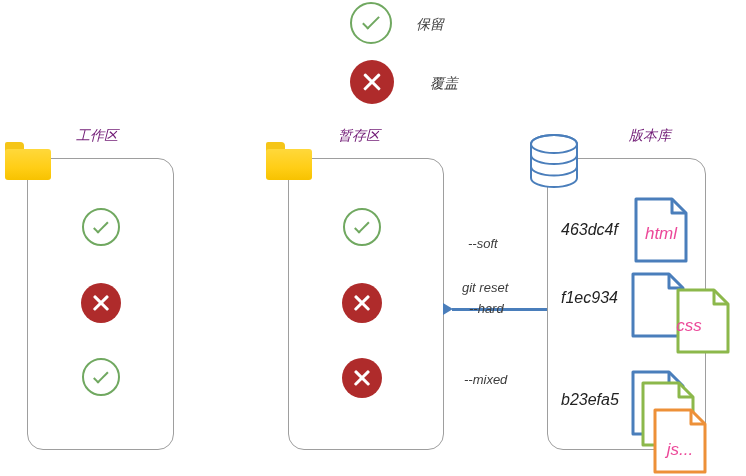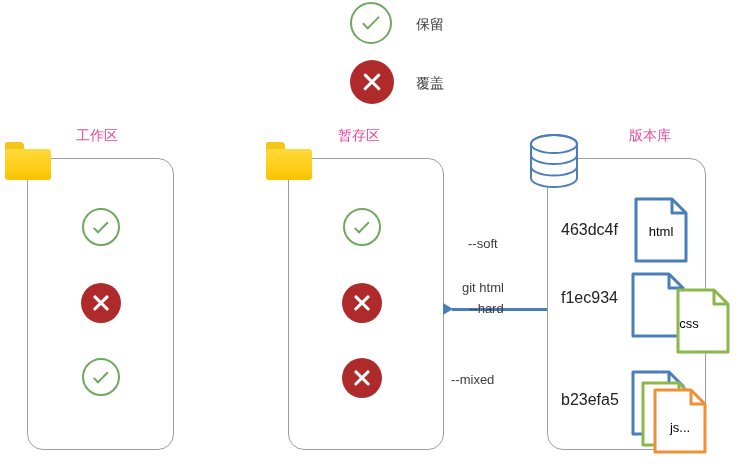--- a/index.html
+++ b/index.html
@@ -10,20 +10,21 @@
   body {
     font-family: "Liberation Sans", "DejaVu Sans", sans-serif;
     color: #333333;
   }
   #canvas {
     position: relative;
     width: 746px;
     height: 476px;
     background: #ffffff;
     overflow: hidden;
+    font-style: italic;
   }
 
   
   .legend-row { position: absolute; }
   .legend-label {
     position: absolute;
     font-size: 14px;
     color: #3c3c3c;
     white-space: nowrap;
     line-height: 1;
@@ -59,21 +60,21 @@
     background: #ffffff;
     border-radius: 1px;
   }
   .icon-cross .bar.b1 { transform: translate(-50%,-50%) rotate(45deg); }
   .icon-cross .bar.b2 { transform: translate(-50%,-50%) rotate(-45deg); }
 
   
   .col-title {
     position: absolute;
     font-size: 14px;
-    color: #ec4899;
+    color: #701a75;
     white-space: nowrap;
     line-height: 1;
   }
 
   
   .zone-box {
     position: absolute;
     border: 1px solid #9e9e9e;
     border-radius: 16px;
     background: transparent;
@@ -134,43 +135,43 @@
     line-height: 1;
   }
 
   
   .filedoc { position: absolute; }
   .filedoc svg { display: block; overflow: visible; }
   .filedoc .flabel {
     position: absolute;
     left: 0; right: 0;
     text-align: center;
-    font-size: 13px;
-    color: #000000;
+    font-size: 17px;
+    color: #ec4899;
     line-height: 1;
   }
 </style>
 </head>
 <body>
 
 <div id="canvas">
 
   <div class="legend-row" style="left:350px; top:2px; width:160px; height:42px;">
     <div class="icon-check" style="left:0px; top:0px; width:42px; height:42px;">
       <div class="tick"></div>
     </div>
     <div class="legend-label" style="left:66px; top:15px;">保留</div>
   </div>
 
   <div class="legend-row" style="left:350px; top:60px; width:160px; height:44px;">
     <div class="icon-cross" style="left:0px; top:0px; width:44px; height:44px;">
       <div class="bar b1"></div>
       <div class="bar b2"></div>
     </div>
-    <div class="legend-label" style="left:66px; top:16px;">覆盖</div>
+    <div class="legend-label" style="left:80px; top:16px;">覆盖</div>
   </div>
 
   <div class="col-title" style="left:76px; top:128px;">工作区</div>
 
   <div class="zone-box" style="left:27px; top:158px; width:147px; height:292px;"></div>
 
   <div class="folder" style="left:5px; top:142px; width:46px; height:38px;">
     <div class="tab"></div>
     <div class="body"></div>
   </div>
@@ -202,28 +203,28 @@
     <div class="bar b1"></div>
     <div class="bar b2"></div>
   </div>
   <div class="icon-cross" style="left:342px; top:358px; width:40px; height:40px;">
     <div class="bar b1"></div>
     <div class="bar b2"></div>
   </div>
 
   <div class="reset-label" style="left:468px; top:221px;margin-top:16px;">--soft</div>
 
-  <div class="reset-label" style="left:462px; top:281px;">git html</div>
+  <div class="reset-label" style="left:462px; top:281px;">git reset</div>
 
   <div class="arrow-line" style="left:452px; top:308px; width:95px;"></div>
   <div class="arrow-head" style="left:443px; top:303px; transform: rotate(180deg);"></div>
 
   <div class="reset-label" style="left:469px; top:302px;">--hard</div>
 
-  <div class="reset-label" style="left:451px; top:373px;">--mixed</div>
+  <div class="reset-label" style="left:464px; top:373px;">--mixed</div>
 
   <div class="col-title" style="left:629px; top:128px;">版本库</div>
 
   <div class="zone-box" style="left:547px; top:158px; width:159px; height:292px;"></div>
 
   <div class="db" style="left:527px; top:133px; width:54px; height:56px;">
     <svg width="54" height="56" viewBox="0 0 54 56" fill="none">
       <ellipse cx="27" cy="11" rx="23" ry="9" stroke="#4A7EBB" stroke-width="2" fill="#ffffff"></ellipse>
       <path d="M4 11 V45 a23 9 0 0 0 46 0 V11" stroke="#4A7EBB" stroke-width="2" fill="#ffffff"></path>
       <path d="M4 22 a23 9 0 0 0 46 0" stroke="#4A7EBB" stroke-width="2" fill="none"></path>
@@ -268,21 +269,21 @@
     </svg>
   </div>
 
   <div class="filedoc" style="left:641px; top:381px; width:54px; height:66px;">
     <svg width="54" height="66" viewBox="0 0 54 66">
       <path d="M2 2 H38 L52 16 V64 H2 Z" fill="#ffffff" stroke="#8CB84B" stroke-width="3" stroke-linejoin="round"></path>
       <path d="M38 2 V16 H52" fill="none" stroke="#8CB84B" stroke-width="3" stroke-linejoin="round"></path>
     </svg>
   </div>
 
-  <div class="filedoc" style="left:653px; top:388px; width:54px; height:66px;">
+  <div class="filedoc" style="left:653px; top:408px; width:54px; height:66px;">
     <svg width="54" height="66" viewBox="0 0 54 66">
       <path d="M2 2 H38 L52 16 V64 H2 Z" fill="#ffffff" stroke="#ED9038" stroke-width="3" stroke-linejoin="round"></path>
       <path d="M38 2 V16 H52" fill="none" stroke="#ED9038" stroke-width="3" stroke-linejoin="round"></path>
     </svg>
     <div class="flabel" style="top:33px;">js...</div>
   </div>
 
 </div>
 
 </body></html>

